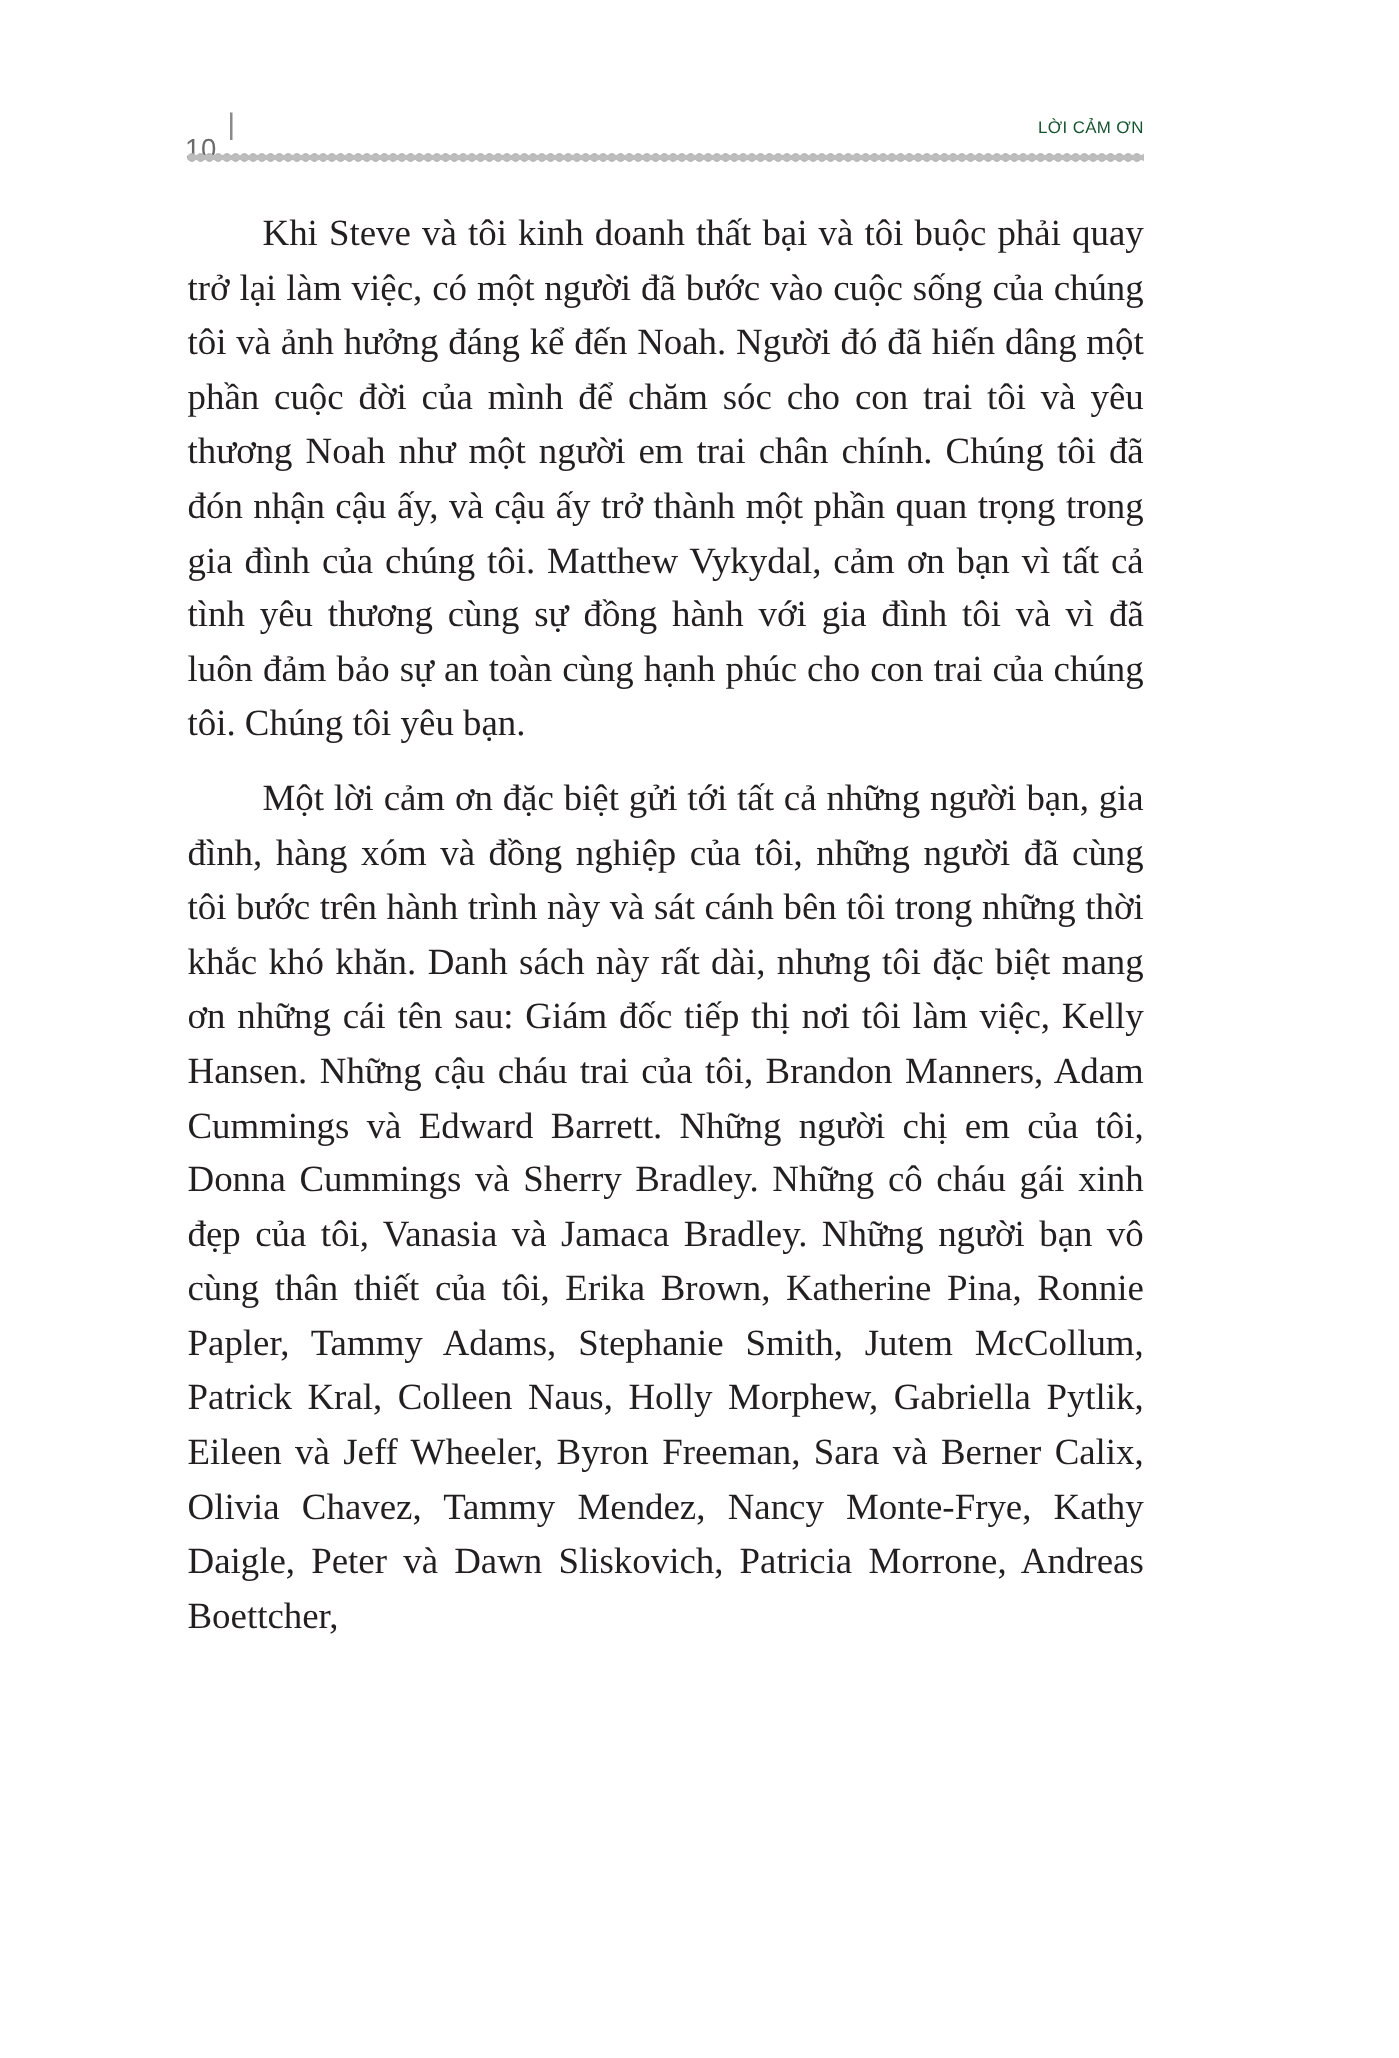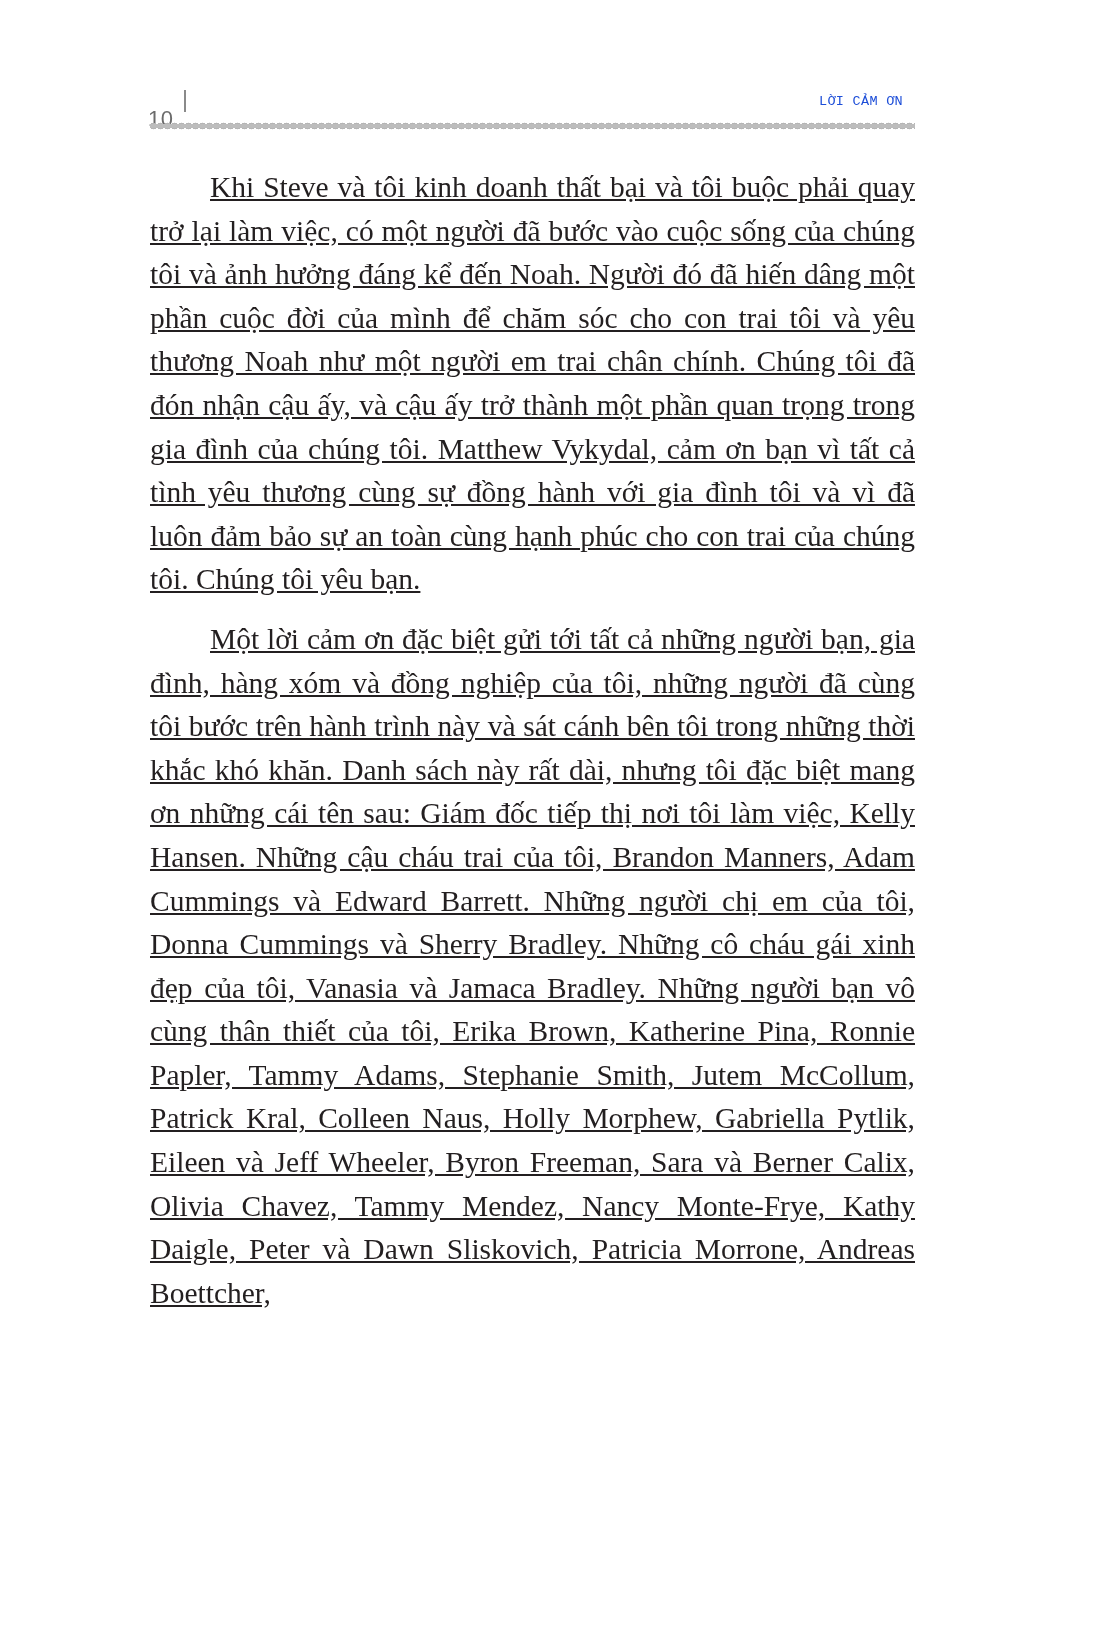--- a/index.html
+++ b/index.html
@@ -33,25 +33,25 @@
     .page-sep {
       position: absolute;
       left: 34px;
       top: 2px;
       width: 1.5px;
       height: 22px;
       background: #8a8a8a;
     }
     .running-title {
       position: absolute;
-      right: 12px;
+      right: 0;
       top: 6px;
-      font-family: Liberation Mono, monospace;
+      font-family: Liberation Sans, sans-serif;
       font-size: 13.5px;
-      color: #1d4ed8;
+      color: #14532d;
       letter-spacing: 0.3px;
     }
     .ornament-rule {
       position: absolute;
       left: 150px;
       top: 121px;
       width: 765px;
       height: 10px;
       background-image:
         radial-gradient(circle at 3.5px 5px, #b5b5b5 3.2px, transparent 3.6px);
@@ -75,21 +75,20 @@
       font-family: "Liberation Serif", "DejaVu Serif", serif;
       font-size: 29.5px;
       line-height: 43.6px;
       color: #231f20;
       text-align: justify;
     }
     .body-text p {
       margin: 0 0 16px 0;
       text-indent: 60px;
       hyphens: none;
-      text-decoration: underline;
     }
   </style>
 </head>
 <body>
 
 <div class="page-header">
   <span class="page-number">10</span>
   <span class="page-sep"></span>
   <span class="running-title">LỜI CẢM ƠN</span>
 </div>

